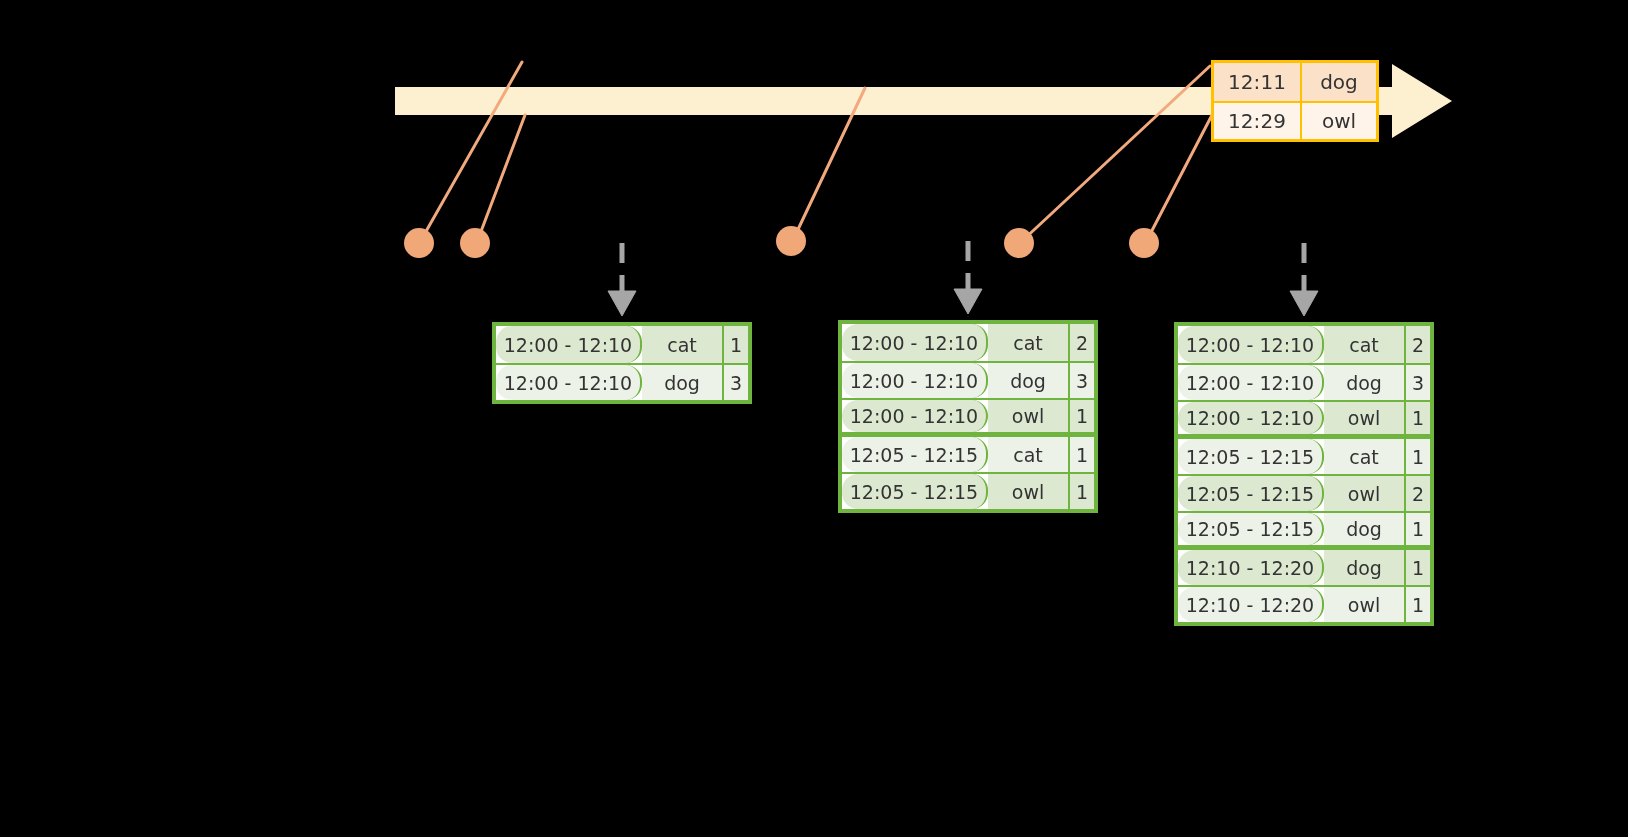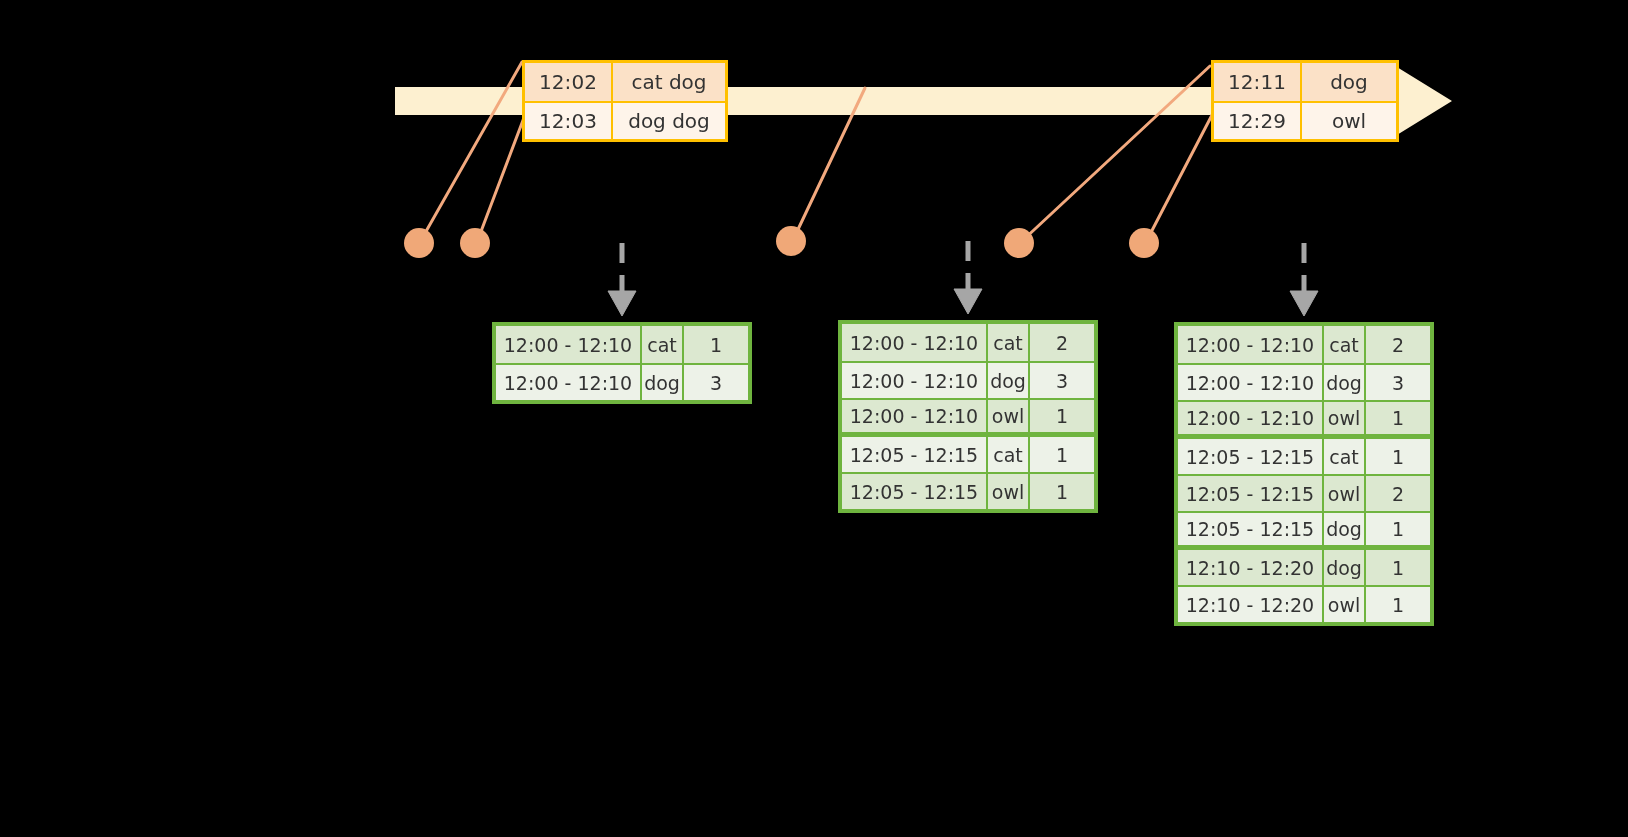--- a/index.html
+++ b/index.html
@@ -93,23 +93,24 @@
   .result-row + .result-row { border-top: 2px solid #6FB43F; }
   .result-row.group-end { border-bottom: 3px solid #6FB43F; }
   .result-row .window-cell {
     width: 146px;
     box-sizing: border-box;
     border-right: 2px solid #6FB43F;
     display: flex;
     align-items: center;
     justify-content: center;
     font-size: 19px;
+    border-radius: 16px;
   }
   .result-row .word-cell {
-    width: 42px;
+    width: 82px;
     box-sizing: border-box;
     border-right: 2px solid #6FB43F;
     display: flex;
     align-items: center;
     justify-content: center;
     font-size: 19px;
   }
   .result-row .count-cell {
     flex: 1;
     box-sizing: border-box;
@@ -161,33 +162,23 @@
         <line x1="968" y1="241" x2="968" y2="291" stroke-width="5" stroke-dasharray="20 12"></line>
         <path d="M 954 289 L 982 289 L 968 314 Z"></path>
       </g>
       <g>
         <line x1="1304" y1="243" x2="1304" y2="293" stroke-width="5" stroke-dasharray="20 12"></line>
         <path d="M 1290 291 L 1318 291 L 1304 316 Z"></path>
       </g>
     </g>
   </svg>
 
-  <div class="event-box" style="left:522px; top:60px; width:206px;">
-    <div class="event-row shade-a">
-      <div class="time-cell">12:02</div>
-      <div class="word-cell">cat dog</div>
-    </div>
-    <div class="event-row shade-b">
-      <div class="time-cell">12:03</div>
-      <div class="word-cell">dog dog</div>
-    </div>
-  </div>
-
-
-  <div class="event-box" style="left:1211px; top:60px; width:188px;">
+
+
+  <div class="event-box" style="left:1211px; top:60px; width:168px;">
     <div class="event-row shade-a">
       <div class="time-cell">12:11</div>
       <div class="word-cell">dog</div>
     </div>
     <div class="event-row shade-b">
       <div class="time-cell">12:29</div>
       <div class="word-cell">owl</div>
     </div>
   </div>
 

